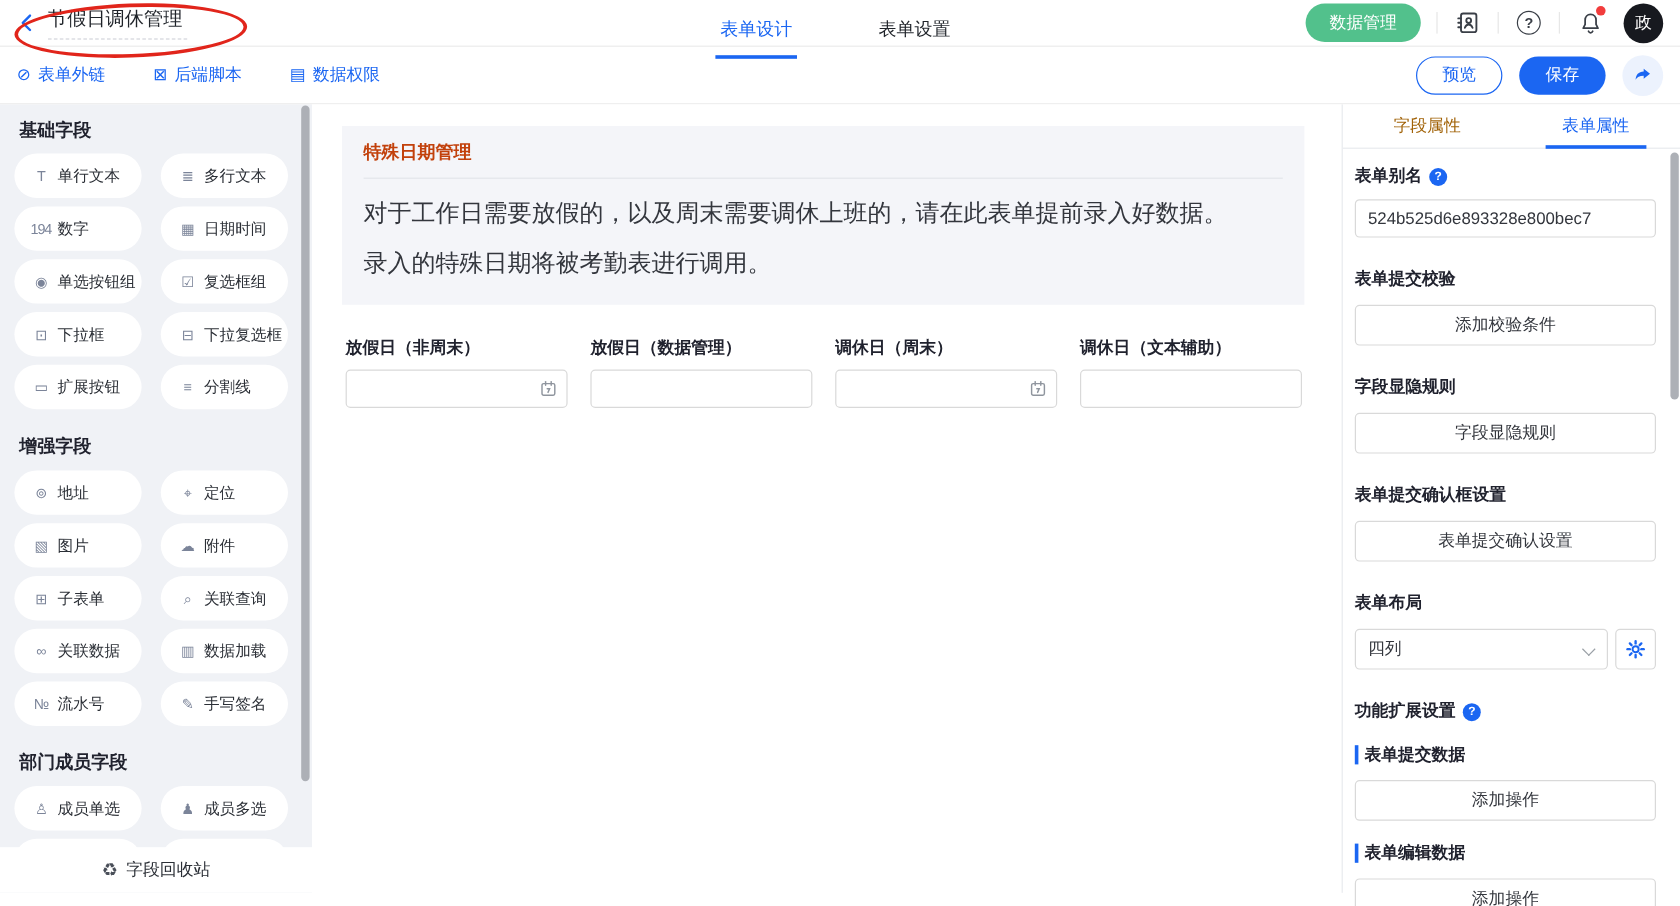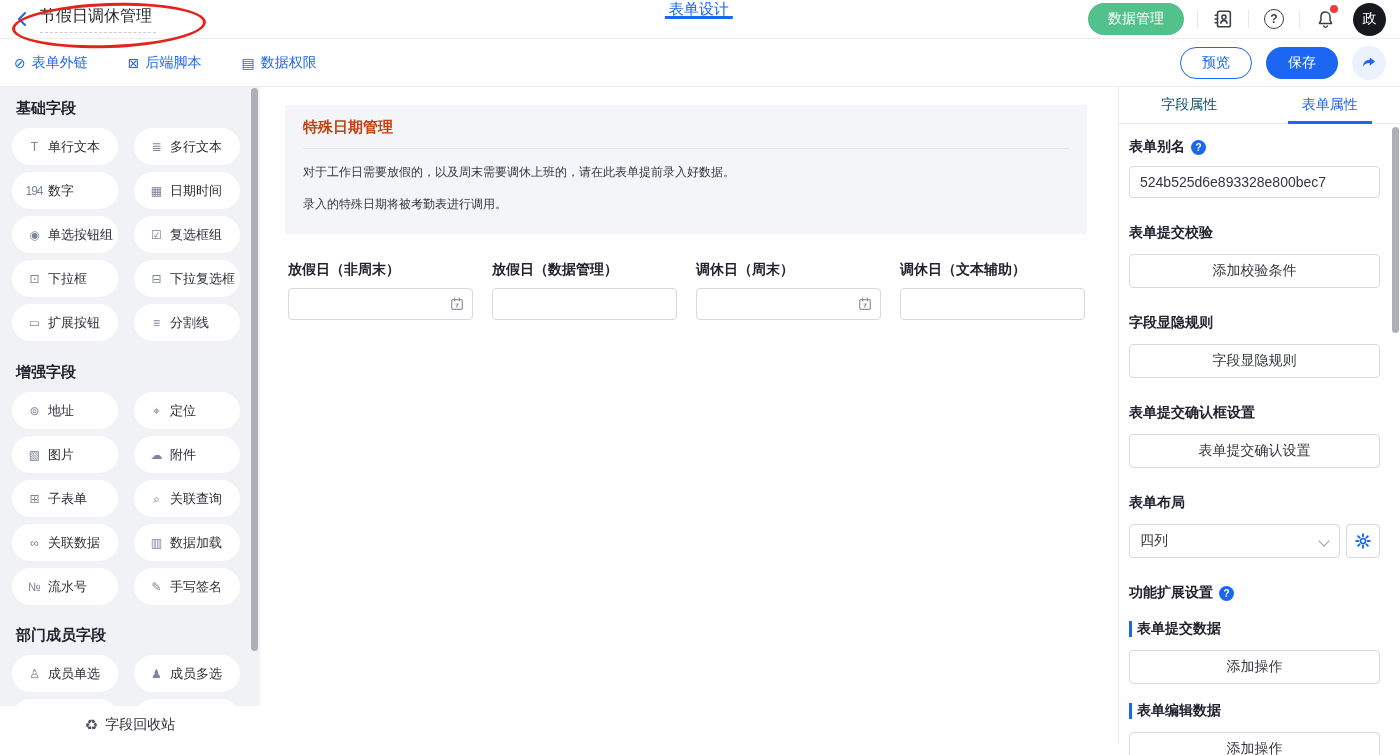--- a/index.html
+++ b/index.html
@@ -9,21 +9,21 @@
   
   .topbar { position:relative; height:39px; background:#fff; border-bottom:1px solid #ececec;
     display:flex; align-items:center; padding:0 14px; }
   .back-wrap { display:flex; align-items:center; gap:8px; position:relative; z-index:2; }
   .back-icon { width:18px; height:18px; display:inline-flex; }
   .page-title { font-size:16px; color:#1f2329; padding:0 4px 5px 0;
     border-bottom:1px dashed #c9ccd4; }
   .red-ellipse { position:absolute; left:12px; top:3px; width:194px; height:45px;
     border:3px solid #e1251b; border-radius:50%; transform:rotate(-2deg); pointer-events:none; z-index:3; }
   .center-tabs { position:absolute; left:50%; top:0; transform:translateX(-52%);
-    height:49px; display:flex; gap:72px; align-items:stretch;flex-direction:column; }
+    height:49px; display:flex; gap:72px; align-items:stretch; }
   .ctab { display:flex; align-items:center; font-size:15px; color:#1f2329; cursor:pointer; position:relative; }
   .ctab.active { color:#1b66f2; }
   .ctab.active::after { content:""; position:absolute; left:-4px; right:-4px; bottom:0; height:3px; background:#1b66f2; }
   .topbar-right { margin-left:auto; display:flex; align-items:center; }
   .btn-green { background:#52c18c; color:#fff; border:none; font-size:14px;
     padding:7px 20px; border-radius:16px; cursor:pointer; font-family:inherit; }
   .tb-div { width:1px; height:18px; background:#e7e7e7; margin:0 13px; }
   .tb-icon { width:24px; height:24px; display:inline-flex; align-items:center; justify-content:center; cursor:pointer; }
   .help-circle { width:20px; height:20px; border:1.6px solid #3a3f47; border-radius:50%;
     display:inline-flex; align-items:center; justify-content:center; font-size:12px; font-weight:bold; color:#3a3f47; }
@@ -63,35 +63,35 @@
   .sb-bottom { position:absolute; left:0; right:0; bottom:0; height:38px; background:#fff;
     display:flex; align-items:center; justify-content:center; gap:7px; font-size:14px; color:#2b2f36; cursor:pointer; }
   .recycle-glyph { font-size:15px; color:#4a4f59; }
   .sb-scroll { position:absolute; right:2px; top:1px; width:7px; height:563px; background:#adb0b6; border-radius:4px; }
 
   
   .canvas { flex:1; background:#fff; position:relative; overflow:hidden; }
   .intro { margin:18px 31px 0 25px; background:#f4f5f9; padding:13px 18px 6px 18px; }
   .intro-title { font-size:15px; font-weight:bold; color:#c2410c; }
   .intro-hr { border:none; border-top:1px solid #e3e5ea; margin:11px 0 15px 0; }
-  .intro p { font-size:12px; color:#33363d; margin-bottom:15px; }
+  .intro p { font-size:20px; color:#33363d; margin-bottom:15px; }
   .fields { margin:27px 31px 0 28px; display:grid; grid-template-columns:repeat(4,185px);
     column-gap:19px; row-gap:30px; }
   .field-label { font-size:14px; font-weight:bold; color:#20222e; margin-bottom:9px; }
   .input-box { position:relative; }
   .input-box input { width:185px; height:32px; border:1px solid #d9d9d9; border-radius:4px;
     padding:0 28px 0 10px; font-size:14px; font-family:inherit; color:#333; background:#fff; outline:none; }
   .cal-icon { position:absolute; right:8px; top:8px; width:16px; height:16px; color:#8f959e; display:none; }
   .field[data-type="date"] .cal-icon { display:block; }
 
   
   .props { position:relative; width:282px; flex:none; background:#fff; border-left:1px solid #e8eaee; }
   .props-tabs { height:37px; display:flex; border-bottom:1px solid #e8eaee; }
   .ptab { flex:1; display:flex; align-items:center; justify-content:center; font-size:14px;
-    color:#0c4a6e; cursor:pointer; position:relative; }
+    color:#a16207; cursor:pointer; position:relative; }
   .ptab.active { color:#1b66f2; }
   .ptab.active::after { content:""; position:absolute; left:28px; right:28px; bottom:-1px; height:3px; background:#1b66f2; }
   .props-body { padding:14px 20px 0 10px; }
   .p-label { font-size:14px; font-weight:bold; color:#20222e; display:flex; align-items:center; gap:6px; }
   .help-dot { width:15px; height:15px; border-radius:50%; background:#1b66f2; color:#fff;
     font-size:10px; font-weight:bold; display:inline-flex; align-items:center; justify-content:center; cursor:pointer; }
   .alias-input { width:100%; height:32px; border:1px solid #d9d9d9; border-radius:4px; margin-top:10px;
     padding:0 10px; font-size:14px; color:#33363d; font-family:inherit; outline:none; background:#fff; }
   .p-group-label { margin-top:26px; }
   .btn-block { width:100%; height:34px; margin-top:12px; background:#fff; border:1px solid #d9d9d9;

